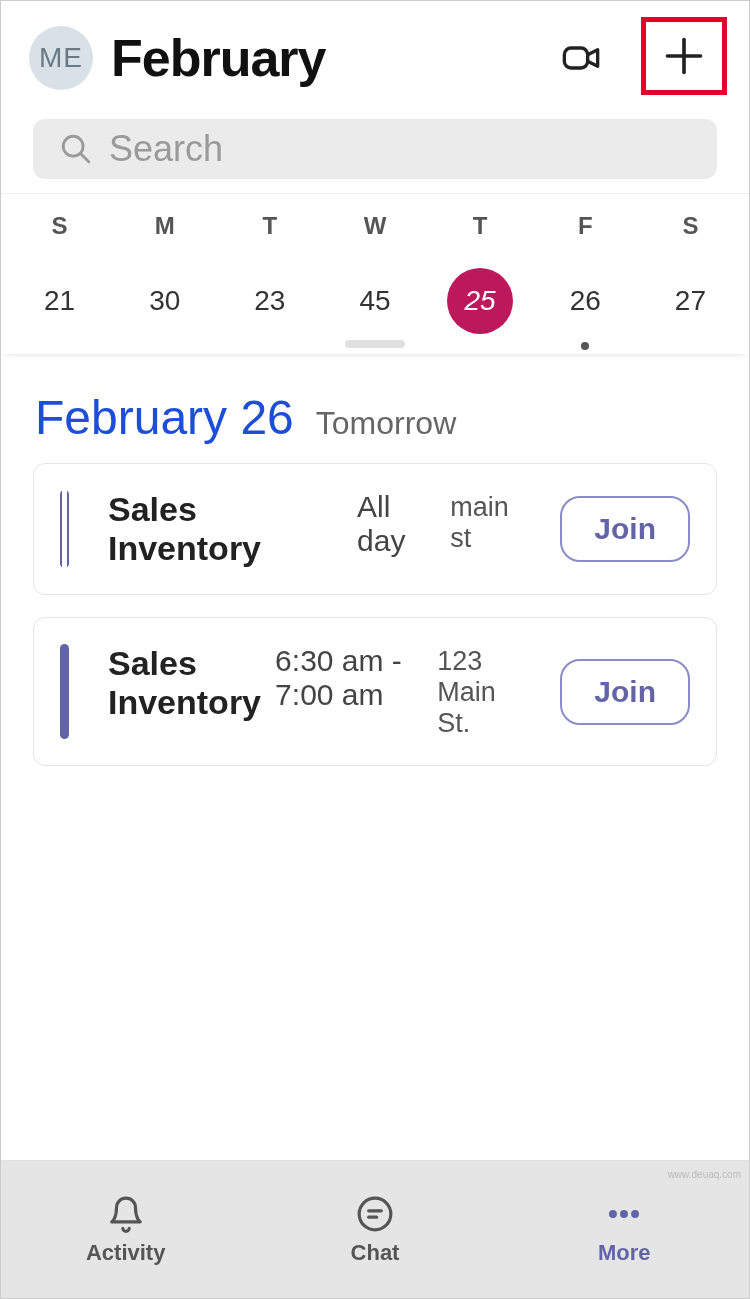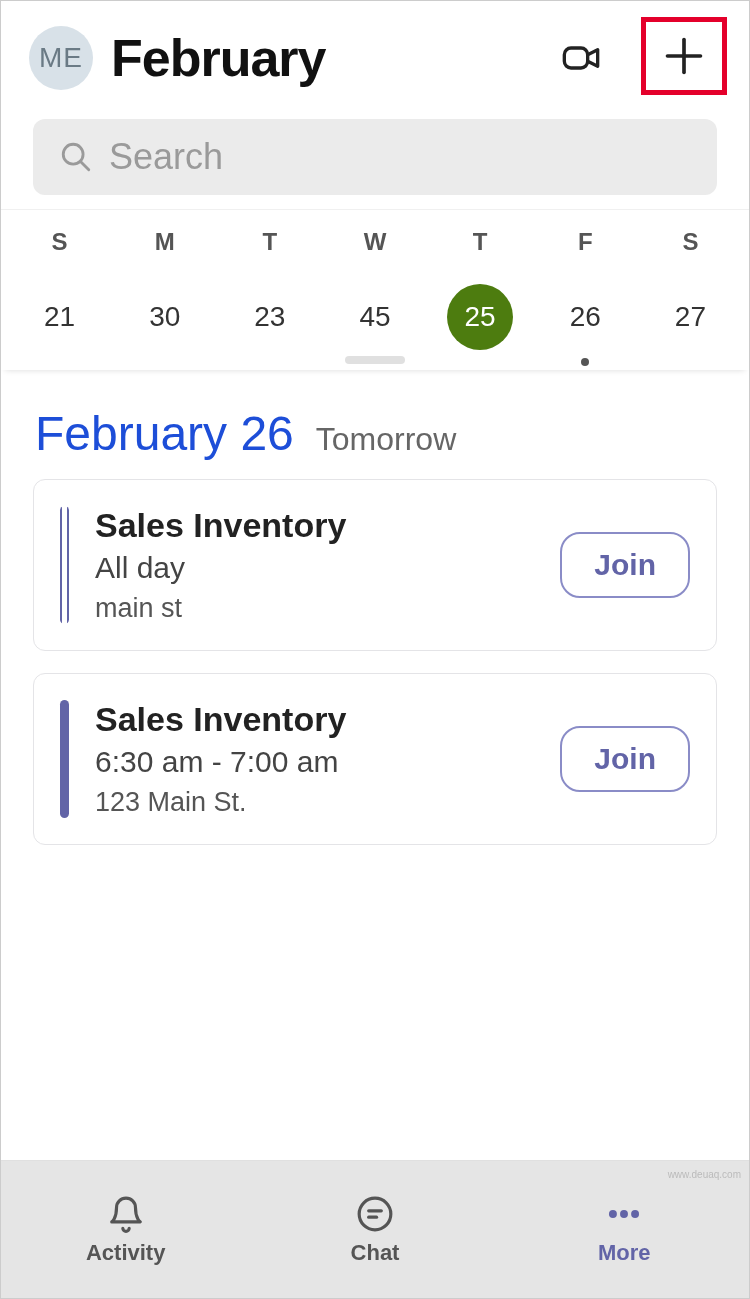--- a/index.html
+++ b/index.html
@@ -5,42 +5,42 @@
   * { box-sizing: border-box; margin: 0; padding: 0; font-family: -apple-system, BlinkMacSystemFont, "Segoe UI", sans-serif; }
   body { width: 750px; height: 1299px; background: #fff; position: relative; border: 1px solid #ccc; overflow: hidden; }
   
   .header { display: flex; align-items: center; padding: 18px 16px 14px 28px; gap: 18px; }
   .avatar { width: 64px; height: 64px; border-radius: 50%; background: #d8e1e8; color: #6a7a85; display: flex; align-items: center; justify-content: center; font-size: 28px; font-weight: 500; letter-spacing: 1px; }
   .month-title { font-size: 52px; font-weight: 800; color: #111; flex: 1; letter-spacing: -1px; }
   .header-actions { display: flex; align-items: center; gap: 36px; margin-right: 6px; }
   .icon-btn { width: 48px; height: 48px; display: flex; align-items: center; justify-content: center; cursor: pointer; }
   .plus-box { border: 5px solid #e4002b; width: 86px; height: 78px; display: flex; align-items: center; justify-content: center; position: relative; top: -2px; }
   
-  .search-bar { margin: 8px 32px 0 32px; background: #ebebeb; border-radius: 12px; height: 76px; display: flex; align-items: center; padding: 0 26px; gap: 16px; }
+  .search-bar { margin: 8px 32px 0 32px; background: #ebebeb; border-radius: 12px; height: 60px; display: flex; align-items: center; padding: 0 26px; gap: 16px; }
   .search-input { border: none; background: transparent; font-size: 36px; color: #9a9a9a; outline: none; flex: 1; }
   .search-input::placeholder { color: #9a9a9a; }
   
   .week-strip { display: flex; padding: 18px 6px 20px 6px; border-top: 1px solid #f0f0f0; margin-top: 14px; position: relative; box-shadow: 0 4px 6px -4px rgba(0,0,0,0.15); }
   .day-col { flex: 1; text-align: center; display: flex; flex-direction: column; align-items: center; gap: 28px; cursor: pointer; }
   .day-letter { font-size: 24px; font-weight: 600; color: #555; }
   .day-num { font-size: 28px; font-weight: 400; color: #333; width: 66px; height: 66px; display: flex; align-items: center; justify-content: center; border-radius: 50%; position: relative; }
-  .day-num.selected { background: #4d7c0f; color: #fff; font-weight: 500; }
+  .day-num.selected { background: #be185d; color: #fff; font-weight: 500; font-style: italic; }
   .day-dot::after { content: ""; position: absolute; bottom: -16px; left: 50%; transform: translateX(-50%); width: 8px; height: 8px; background: #555; border-radius: 50%; }
   .drag-handle { position: absolute; bottom: 6px; left: 50%; transform: translateX(-50%); width: 60px; height: 8px; background: #e0e0e0; border-radius: 4px; }
   
   .section-header { display: flex; align-items: baseline; gap: 22px; padding: 36px 34px 18px 34px; }
   .section-date { font-size: 48px; font-weight: 400; color: #1d4ed8; }
   .section-rel { font-size: 32px; color: #666; }
   
   .events { padding: 0 32px; display: flex; flex-direction: column; gap: 22px; }
   .event-card { border: 1px solid #e4e4e7; border-radius: 12px; padding: 26px 26px 26px 26px; display: flex; align-items: center; gap: 26px; cursor: pointer; }
   .event-bar { width: 9px; border-radius: 5px; align-self: stretch; }
   .bar-outline { background: linear-gradient(to right, #6264a7 0%, #6264a7 25%, #fff 25%, #fff 75%, #6264a7 75%); }
   .bar-solid { background: #6264a7; }
-  .event-info { flex: 1; display: flex; flex-direction: column; gap: 6px; }
+  .event-info { flex: 1; display: flex; flex-direction: row; gap: 6px; margin-left: 13px; }
   .event-title { font-size: 34px; font-weight: 700; color: #222; }
   .event-time { font-size: 30px; color: #444; }
   .event-loc { font-size: 27px; color: #555; margin-top: 2px; }
   .join-btn { border: 2px solid #8a8cc7; color: #6264a7; background: #fff; font-size: 30px; font-weight: 600; padding: 14px 32px; border-radius: 20px; cursor: pointer; }
   
   .bottom-nav { position: absolute; bottom: 0; left: 0; right: 0; height: 138px; border-top: 1px solid #e0e0e0; display: flex; background: #e5e5e5; justify-content: flex-end; }
   .nav-item { flex: 1; display: flex; flex-direction: column; align-items: center; justify-content: center; gap: 6px; cursor: pointer; color: #555; }
   .nav-item.active { color: #6264a7; }
   .nav-label { font-size: 22px; font-weight: 600; }
   .nav-icon { height: 40px; display: flex; align-items: center; justify-content: center; }

